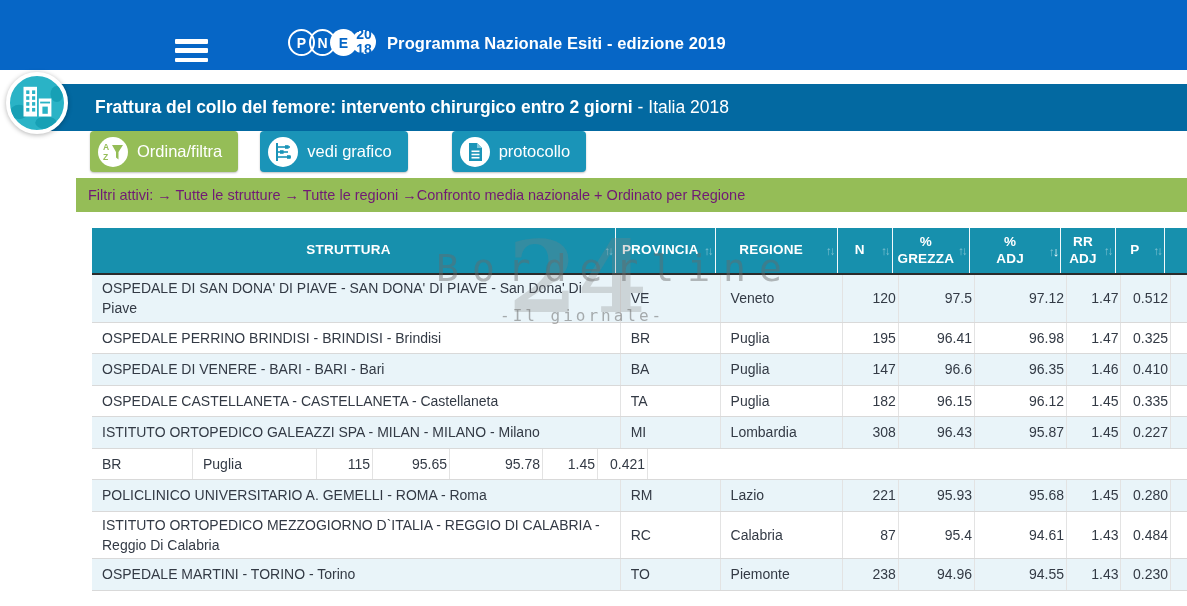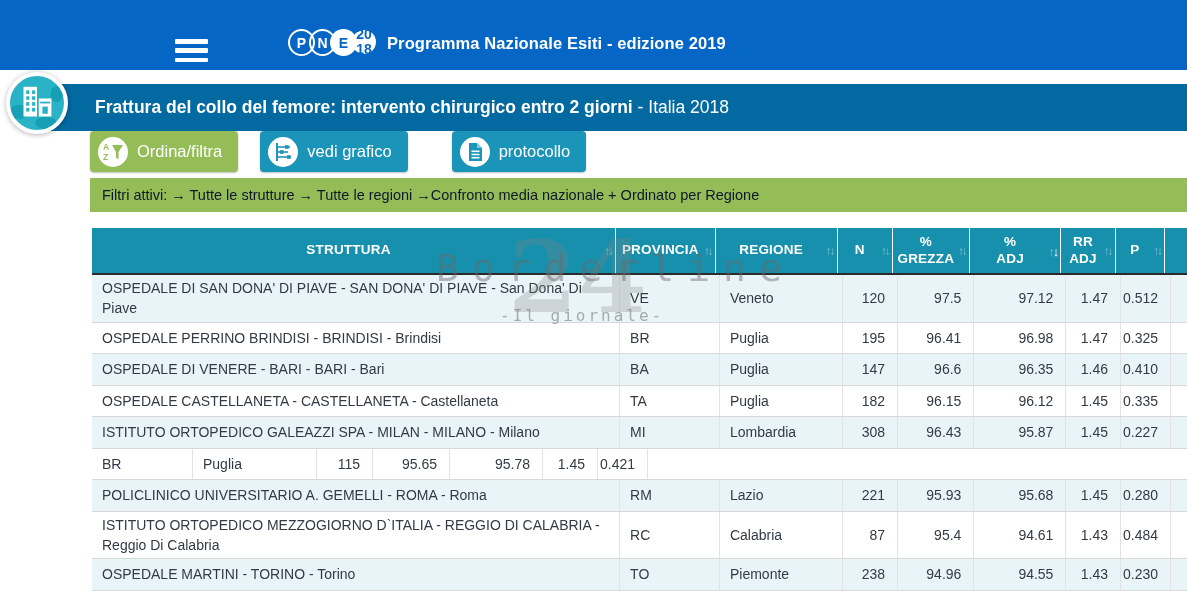--- a/index.html
+++ b/index.html
@@ -37,39 +37,39 @@
   .btn { height:41px; border-radius:4px; display:flex; align-items:center;
     padding:0 16px 0 8px; color:#fff; font-size:16.5px; cursor:pointer; box-shadow:0 1px 2px rgba(0,0,0,.25); }
   .btn-green { background:#95bd57; }
   .btn-teal { background:#1a94b8;padding-left:8px; }
   .btn .ic { width:30px; height:30px; border-radius:50%; background:#fff; margin-right:9px;
     display:flex; align-items:center; justify-content:center; flex:0 0 30px; }
   .btn + .btn { margin-left:22px; }
   .btn.gap-lg { margin-left:44px; }
 
   
-  .filterbar { position:absolute; left:90px; right:0; top:178px; height:34px; background:#95bd57;
-    color:#0f172a; font-size:14.5px; display:flex; align-items:center; padding-left:12px; }
+  .filterbar { position:absolute; left:76px; right:0; top:178px; height:34px; background:#95bd57;
+    color:#701a75; font-size:14.5px; display:flex; align-items:center; padding-left:12px; }
 
   
   .tablewrap { position:absolute; left:92px; right:0; top:228px; }
   .thead { display:flex; background:#1790ad; height:47px; border-bottom:2px solid #2b2b2b; }
   .th { position:relative; display:flex; align-items:center; justify-content:center;
     color:#fff; font-weight:bold; font-size:13.5px; border-right:1px solid rgba(255,255,255,.95);
     cursor:pointer; padding:0 16px 0 6px; }
   .th-label { white-space:pre-line; text-align:center; line-height:1.25; letter-spacing:0.2px; }
   .sort-icon { position:absolute; right:3px; top:50%; transform:translateY(-50%);
     font-size:11.5px; color:rgba(255,255,255,.45); letter-spacing:-2px; }
   .sort-icon .active { color:#fff; font-weight:bold; font-size:13px; }
   .tbody { background:#14532d; }
   .tr { display:flex; min-height:31.5px; border-bottom:1px solid #d9d9d9; background:#fff; }
   .tr.shade { background:#e9f4f9; }
   .td { display:flex; align-items:center; font-size:14px; color:#333a45;
     border-right:1px solid #e3e3e3; padding:3px 6px 3px 10px; line-height:1.45; }
-  .td.num { justify-content:flex-end; padding-right:12px; }
+  .td.num { justify-content:flex-end; padding-right:2px; }
 
   .c0 { width:535px; } .c1 { width:101px; } .c2 { width:124px; } .c3 { width:56px; }
   .c4 { width:77px; } .c5 { width:93px; } .c6 { width:55px; } .c7 { width:50px; }
   .c8 { flex:1; border-right:none; }
 
   
   .watermark { position:absolute; inset:0; pointer-events:none; z-index:9; }
   .wm-24 { position:absolute; left:508px; top:218px; font-family:"DejaVu Serif", serif;
     font-weight:bold; font-size:100px; color:rgba(130,130,130,0.28); }
   .wm-line1 { position:absolute; left:436px; top:246px; font-family:"DejaVu Sans Mono", monospace;

